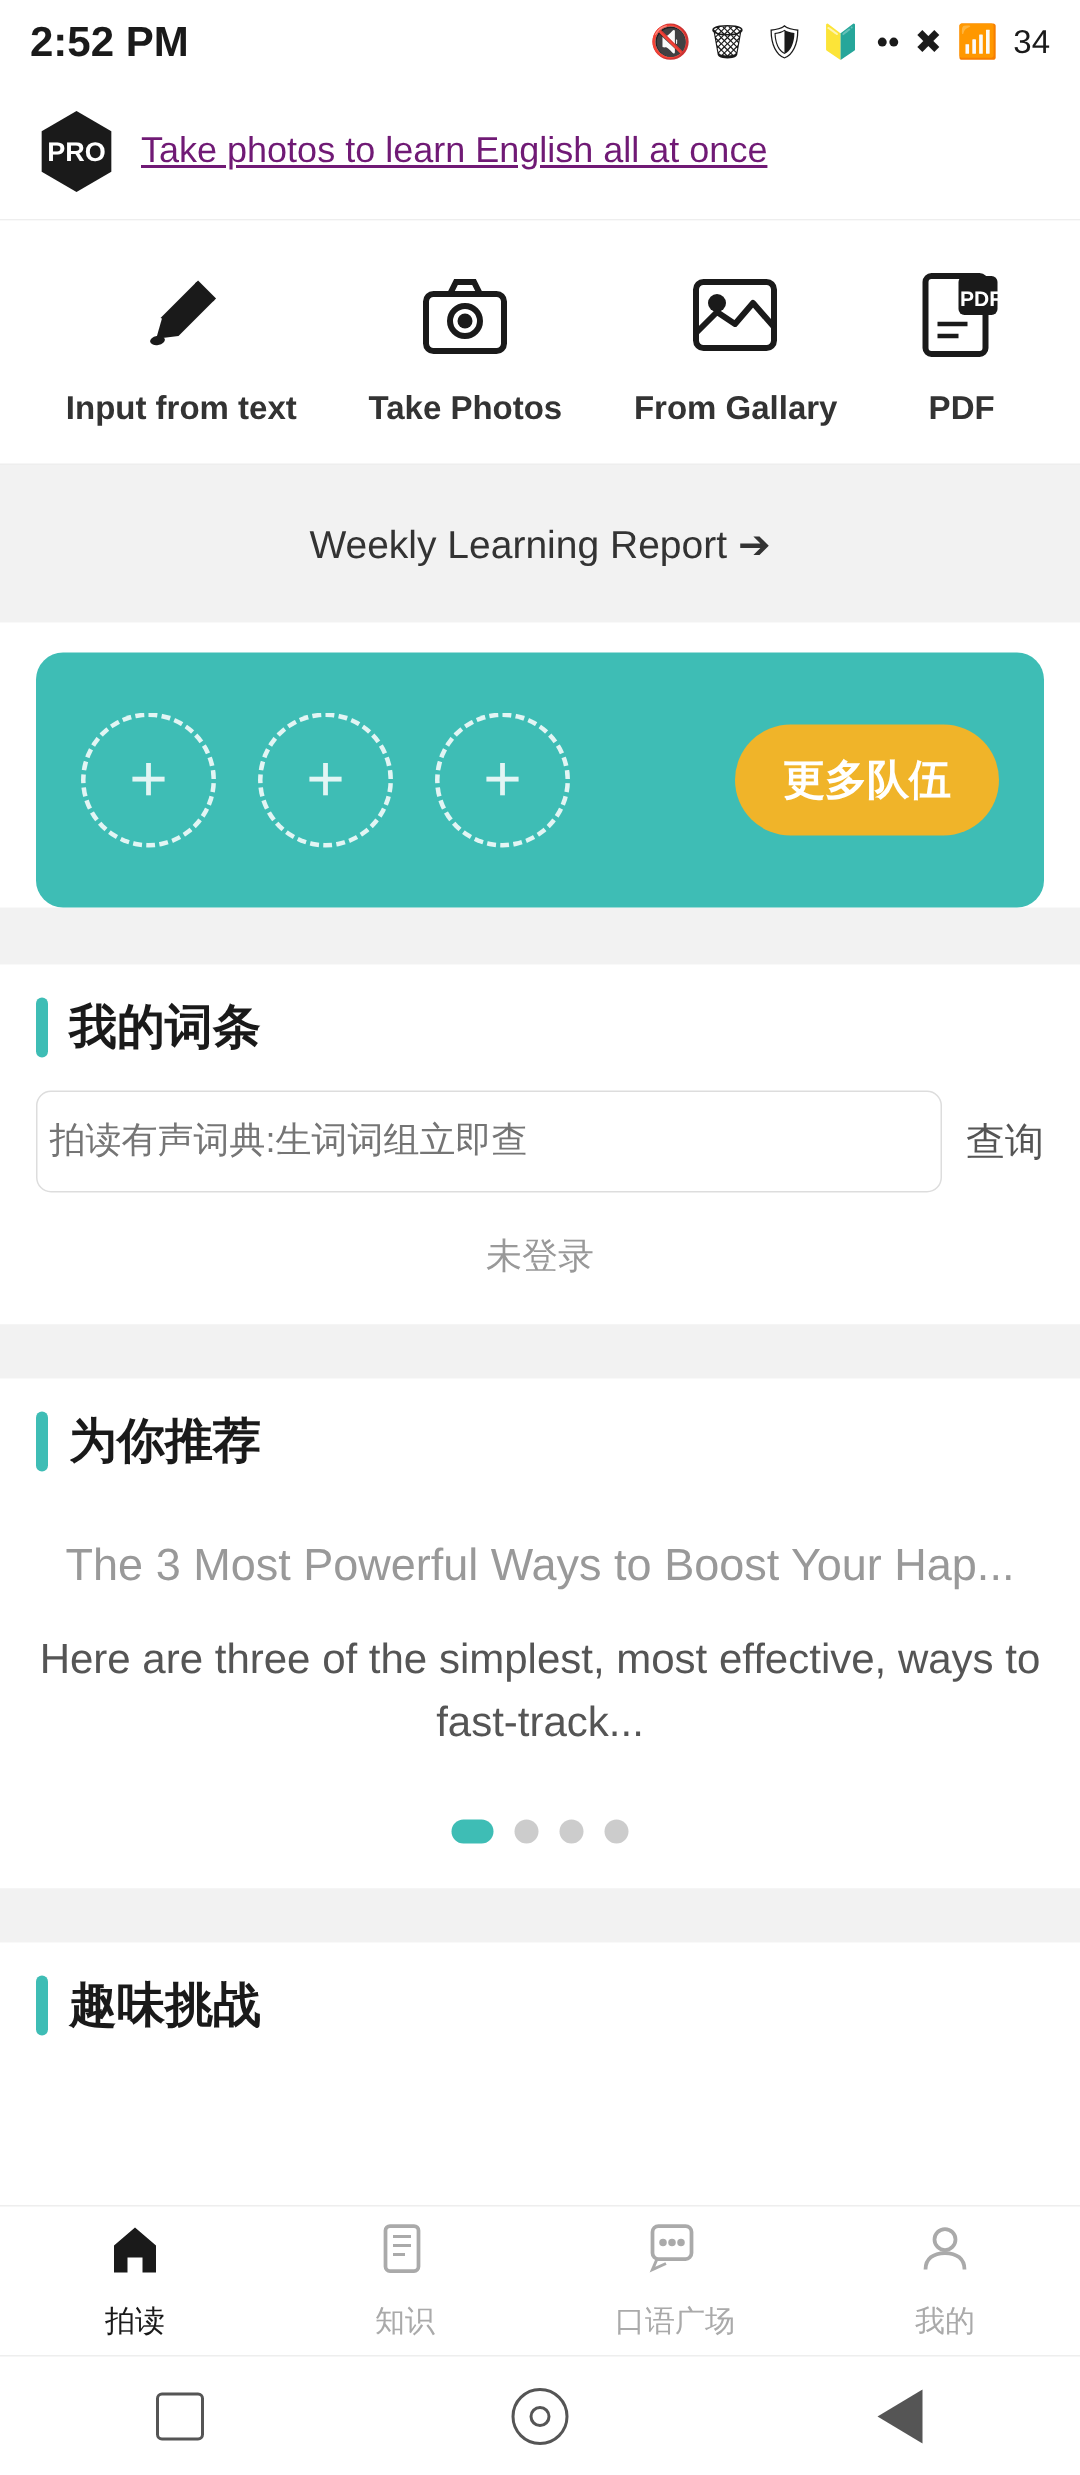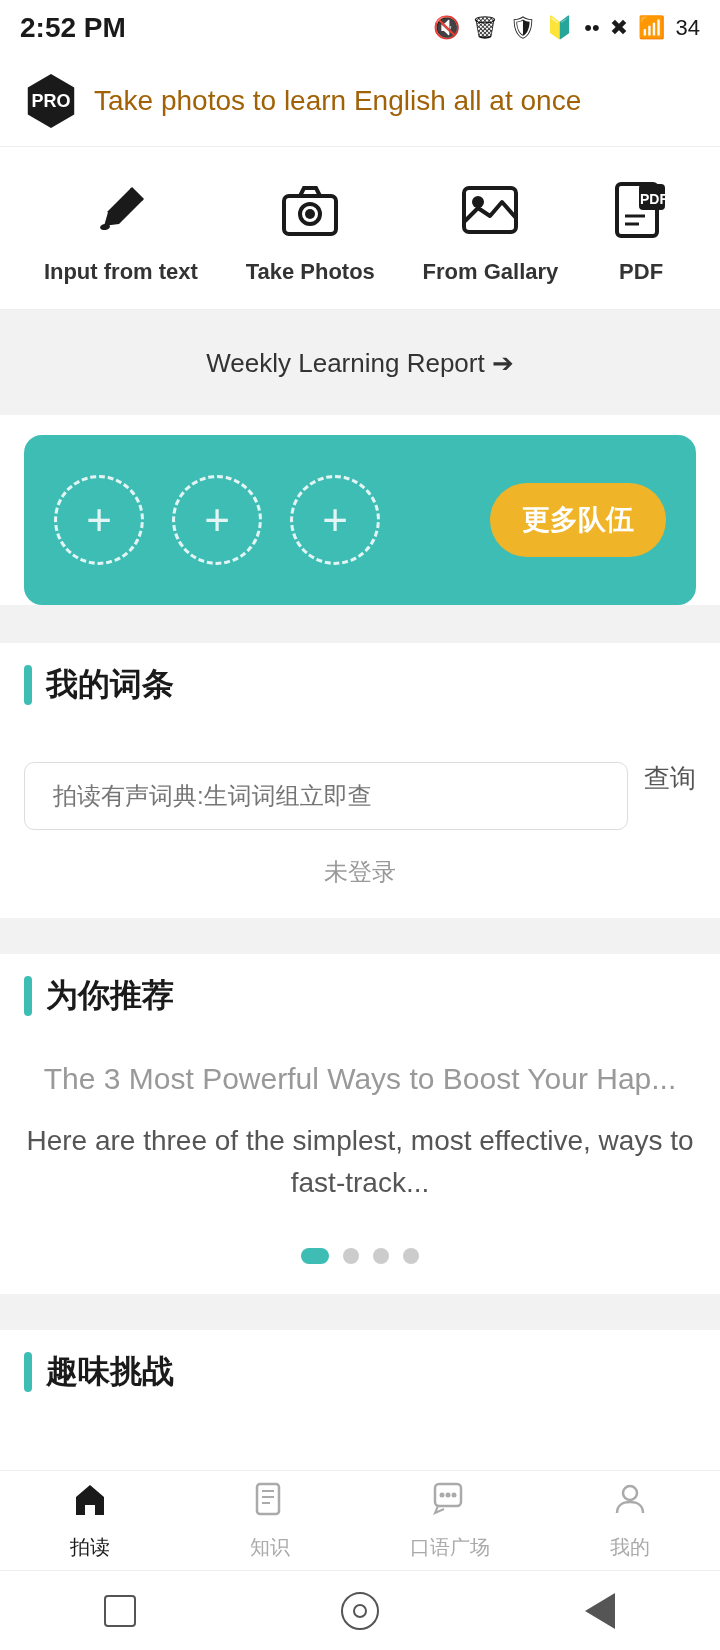--- a/index.html
+++ b/index.html
@@ -55,22 +55,23 @@
       align-items: center;
       justify-content: center;
       flex-shrink: 0;
     }
     .pro-badge-text {
       color: #fff;
       font-size: 18px;
       font-weight: 800;
     }
     .header-tagline {
-      font-size: 28px;
-      color: #a16207;
+      font-size: 24px;
+      color: #701a75;
+      text-decoration: underline;
     }
 
     
     .quick-actions {
       background: #fff;
       display: flex;
       justify-content: space-around;
       align-items: center;
       padding: 28px 20px 24px;
       border-bottom: 1px solid #eee;
@@ -189,25 +190,24 @@
       display: flex;
       align-items: center;
       gap: 16px;
       margin-bottom: 16px;
     }
     .search-input {
       flex: 1;
       height: 68px;
       border: 1.5px solid #ddd;
       border-radius: 10px;
-      padding: 0 28px;
+      padding: 0 8px;
       font-size: 24px;
       color: #999;
       background: #fff;
-      margin-top: 35px;
     }
     .search-btn {
       font-size: 26px;
       color: #555;
       background: none;
       border: none;
       cursor: pointer;
       white-space: nowrap;
     }
     .not-logged-in {

